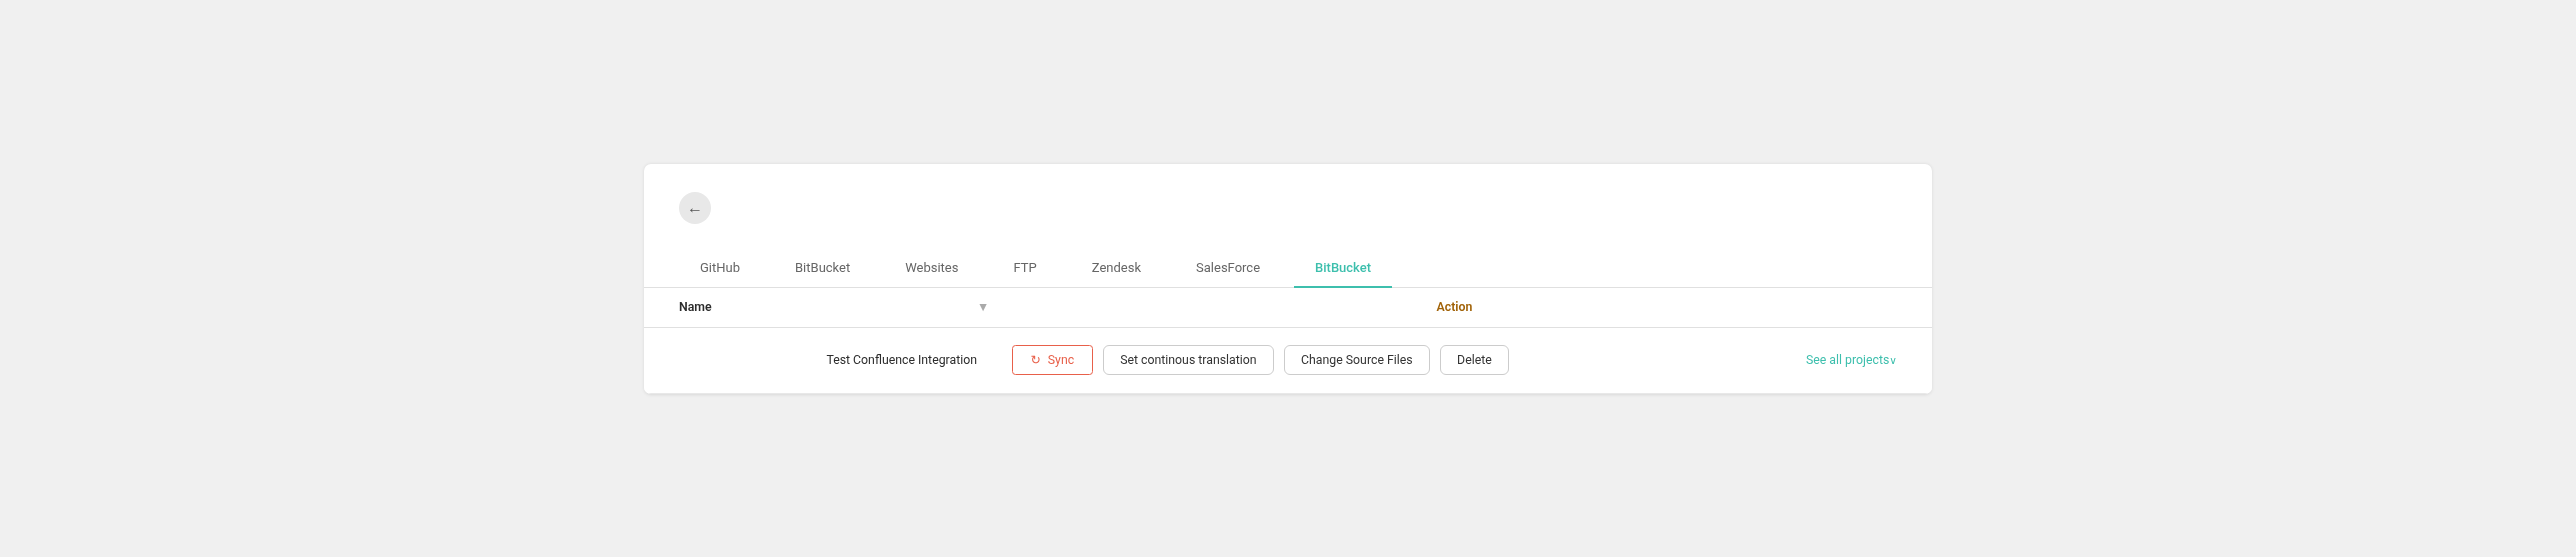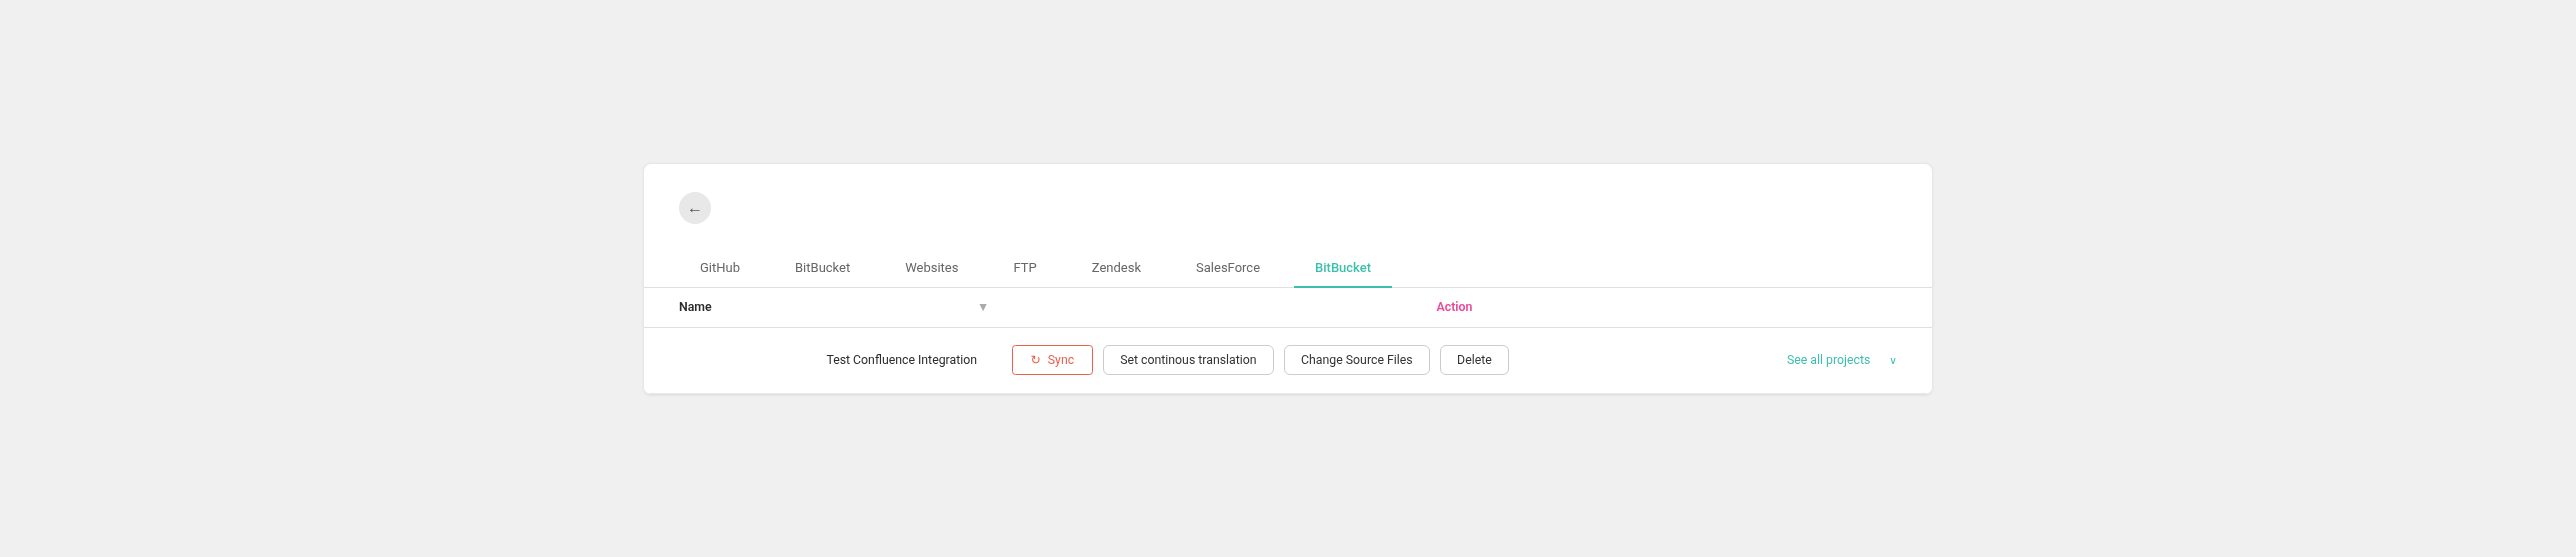--- a/index.html
+++ b/index.html
@@ -102,21 +102,21 @@
       display: flex;
       align-items: center;
       color: #aaa;
       font-size: 14px;
     }
 
     .col-action {
       flex: 1;
       font-size: 12.3px;
       font-weight: 600;
-      color: #ec4899;
+      color: #a16207;
       text-align: center;
     }
 
     .table-row {
       display: flex;
       align-items: center;
       padding: 17.5px 35px;
       border-bottom: 0.9px solid #e8e8e8;
       background: #fff;
     }
@@ -168,21 +168,21 @@
 
     .btn-see-all {
       margin-left: auto;
       background: none;
       border: none;
       color: #3dbfad;
       font-size: 12.3px;
       cursor: pointer;
       display: flex;
       align-items: flex-end;
-      gap: 19px;
+      gap: 0;
       font-family: inherit;
       white-space: nowrap;
     }
 
     .sync-icon {
       display: inline-block;
       font-size: 12.3px;
     }
 
     .chevron-down {

